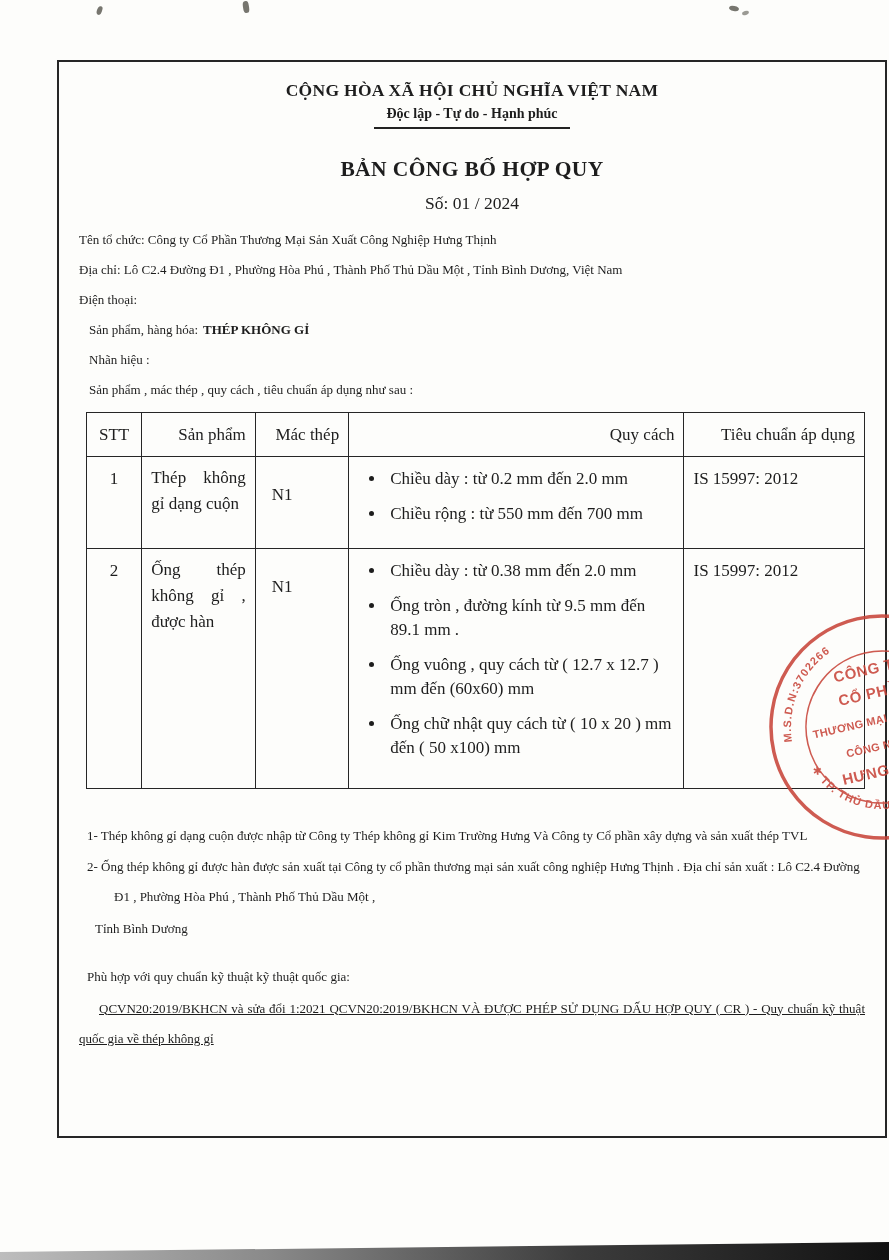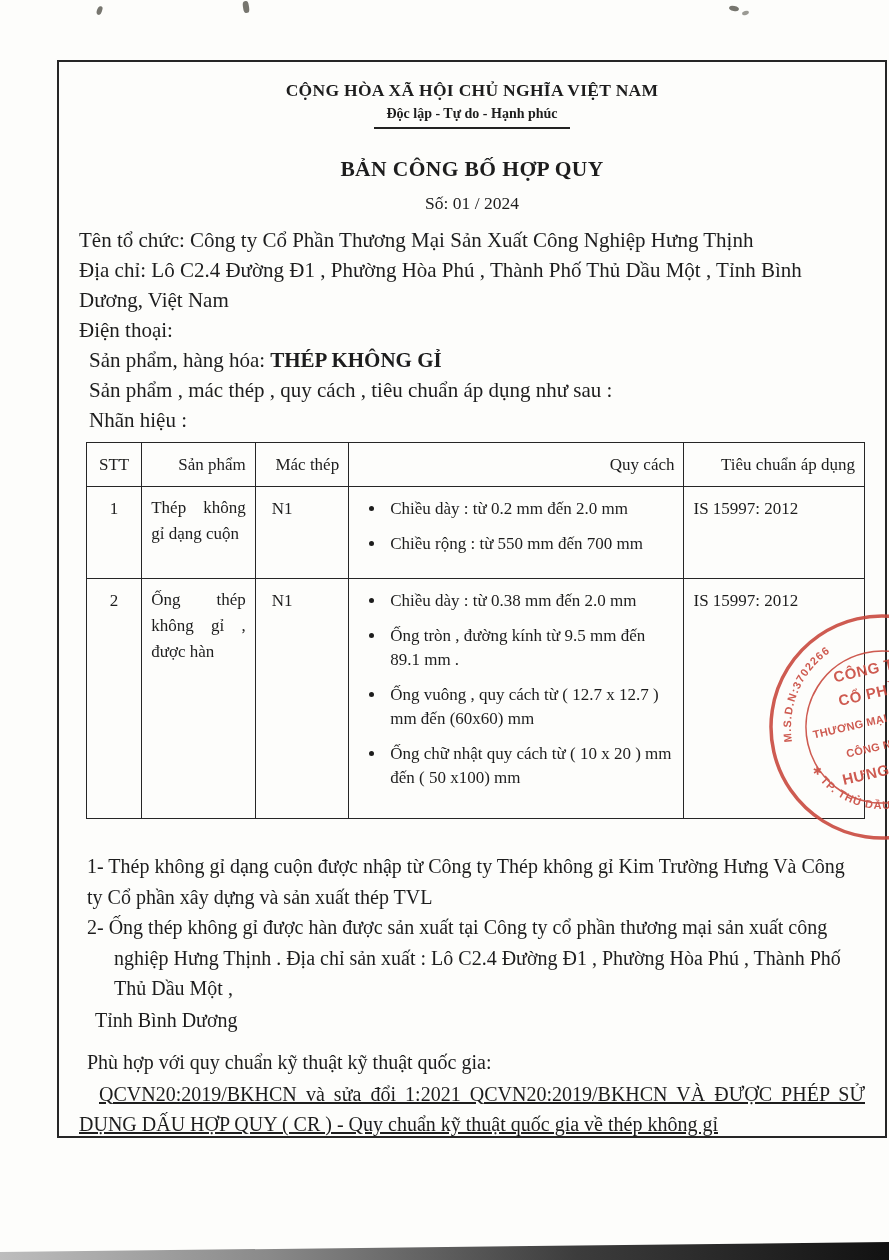--- a/index.html
+++ b/index.html
@@ -38,21 +38,21 @@
 
   .center { text-align:center; }
   .motto1 { font-weight:bold; font-size:17.5px; letter-spacing:.3px; line-height:24px; }
   .motto2 {
     display:inline-block; font-weight:bold; font-size:14px;
     padding:0 12px 2px 12px; border-bottom:2px solid #222; margin-top:1px; line-height:22px;
   }
   .title { font-weight:bold; font-size:21.5px; letter-spacing:.4px; margin-top:27px; line-height:26px; }
   .doc-number { font-size:17.5px; margin-top:9px; line-height:24px; }
 
-  .info { margin-top:10px; font-size:21px; }
+  .info { margin-top:10px; font-size:13px; }
   .info p { line-height:30px; }
   .indent { padding-left:10px; }
   .bold { font-weight:bold; }
   .product-value { margin-left:5px; }
 
   table.product-table {
     width:calc(100% - 7px);
     margin:7px 0 0 7px;
     border-collapse:collapse;
     font-size:17px;
@@ -62,34 +62,34 @@
     vertical-align:top;
     padding:8px 9px;
   }
   .product-table thead th {
     font-weight:normal; text-align:right; vertical-align:middle;
     height:44px; padding:6px 9px;
   }
   .product-table thead th.h-stt { text-align:center; }
   td.c-stt { text-align:center; padding-top:12px; height:1px; }
   td.c-prod { text-align:justify; line-height:26px; }
-  td.c-grade { padding-top:12px; padding-left:16px; }
+  td.c-grade { padding-top:28px; padding-left:16px; }
   td.c-spec { padding-top:6px; }
   td.c-std { padding-top:12px; }
   tr.row-1 { height:92px; }
   tr.row-2 { height:240px; }
   .c-spec ul { list-style:disc; margin:4px 0 0 28px; }
   .c-spec li { margin-bottom:11px; line-height:24px; padding-left:4px; }
 
-  .notes { margin-top:32px; font-size:20px; }
+  .notes { margin-top:32px; font-size:13px; }
   .notes p { line-height:30.5px; }
   .note { margin-left:8px; }
   .note-hanging { margin-left:8px; padding-left:27px; text-indent:-27px; }
   .province { margin-left:16px; margin-top:1px; }
-  .conf-intro { margin-left:8px; margin-top:12px; }
+  .conf-intro { margin-left:8px; margin-top:18px; }
   .conf-detail { margin-left:0; margin-top:1px; text-indent:20px; text-align:justify; line-height:32px;text-decoration:underline; }
 
   
   .stamp { position:absolute; left:762px; top:607px; width:240px; height:240px; opacity:.88; }
   .stamp text { font-family:"Liberation Sans","DejaVu Sans",sans-serif; font-weight:bold; }
   .stamp .big { font-size:15px; letter-spacing:.5px; }
   .stamp .mid { font-size:11px; letter-spacing:.3px; }
   .stamp .arc { font-size:11px; letter-spacing:1px; }
 </style>
 </head>
@@ -113,22 +113,22 @@
       <p class="doc-number">Số: 01 / 2024</p>
     </div>
 
     <div class="info">
       <p>Tên tổ chức: Công ty Cổ Phần Thương Mại Sản Xuất Công Nghiệp Hưng Thịnh</p>
       <p>Địa chỉ: Lô C2.4 Đường Đ1 , Phường Hòa Phú , Thành Phố Thủ Dầu Một , Tỉnh Bình Dương, Việt Nam</p>
       <p>Điện thoại:</p>
       <p class="indent">
         <span>Sản phẩm, hàng hóa:</span><span class="bold product-value">THÉP KHÔNG GỈ</span>
       </p>
+      <p class="indent">Nhãn hiệu :</p>
       <p class="indent">Sản phẩm , mác thép , quy cách , tiêu chuẩn áp dụng như sau :</p>
-      <p class="indent">Nhãn hiệu :</p>
     </div>
 
     <table class="product-table">
       <colgroup>
         <col style="width:7.1%">
         <col style="width:14.6%">
         <col style="width:12.0%">
         <col style="width:43.1%">
         <col style="width:23.2%">
       </colgroup>

